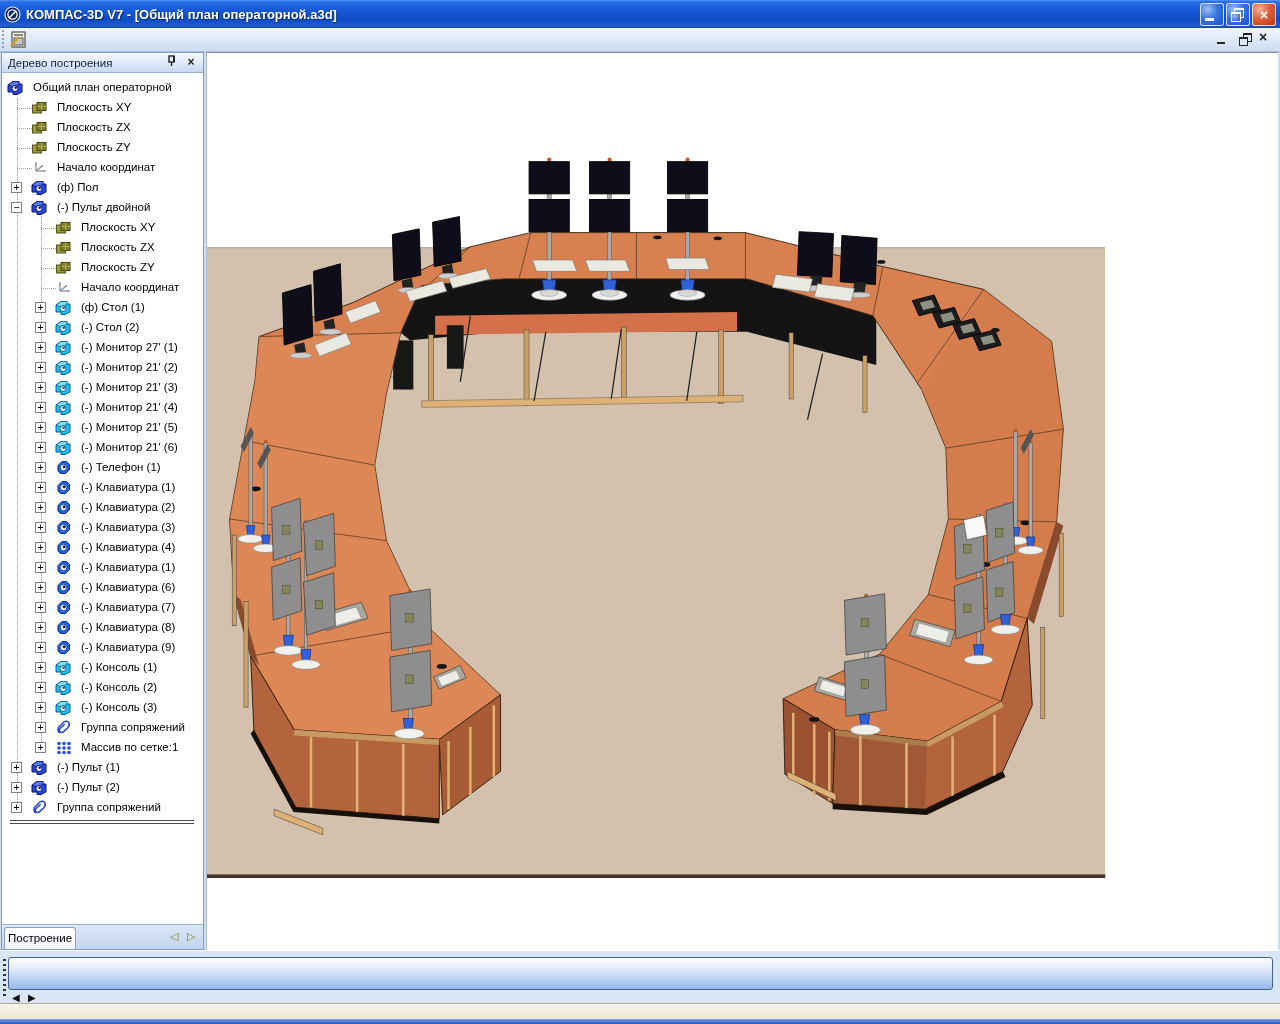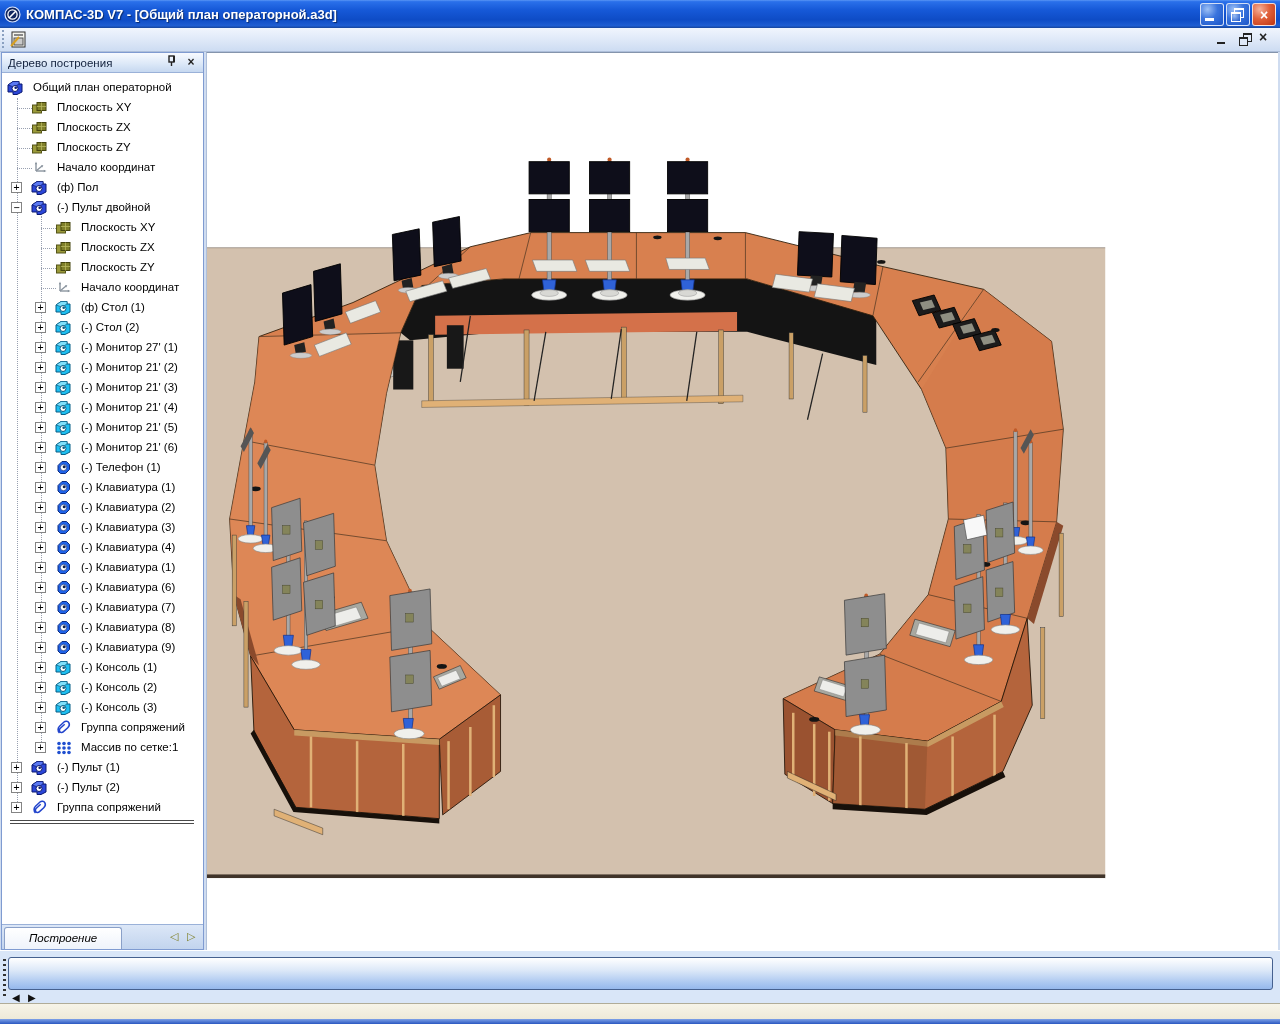--- a/index.html
+++ b/index.html
@@ -49,22 +49,22 @@
   .spine{position:absolute;width:0;border-left:1px dotted #98a0b0;}
   .trow{position:absolute;left:0;height:20px;width:100%;}
   .stub{position:absolute;height:0;border-top:1px dotted #98a0b0;}
   .expbox{position:absolute;top:4px;width:11px;height:11px;border:1px solid #848484;background:#fff;
     font-size:10px;line-height:9px;text-align:center;color:#000;box-sizing:border-box;font-family:"DejaVu Sans Mono",monospace;}
   .ticon{position:absolute;top:2px;width:17px;height:16px;}
   .tlabel{position:absolute;top:3px;white-space:nowrap;color:#000;}
   #tree-endline{position:absolute;left:8px;width:184px;height:2px;border-top:1px solid #4a4a4a;border-bottom:1px solid #4a4a4a;background:#fff;}
   #tab-strip{position:absolute;left:0;bottom:0;width:100%;height:24px;background:linear-gradient(180deg,#dce7f7,#c2d4ee);
     border-top:1px solid #9ab1d8;}
-  #build-tab{position:absolute;left:2px;top:2px;height:21px;padding:0 24px;background:linear-gradient(180deg,#ffffff,#eef3fb);
-    border:1px solid #8aa0c8;border-bottom:none;border-radius:3px 3px 0 0;font-size:11.5px;line-height:21px;font-style:italic;}
+  #build-tab{position:absolute;left:2px;top:2px;height:21px;padding:0 3px;background:linear-gradient(180deg,#ffffff,#eef3fb);
+    border:1px solid #8aa0c8;border-bottom:none;border-radius:3px 3px 0 0;font-size:11.5px;line-height:21px;}
   .tab-arrow{position:absolute;top:5px;font-size:11px;color:#7d7d1f;}
   
   #viewport{position:absolute;left:206px;top:52px;width:1071px;height:898px;background:#fff;
     border-top:1px solid #8494ac;border-left:1px solid #aebfda;box-sizing:content-box;}
   #scene{display:block;}
   .scr{fill:var(--monitor);stroke:#000;stroke-width:1;}
   .pnl{fill:var(--mback);stroke:#3a3a3a;stroke-width:0.8;}
   .pole{fill:var(--pole);stroke:#444;stroke-width:0.5;}
   .kbd{fill:var(--kbd);stroke:#777;stroke-width:0.7;}
   .plate{fill:#f0f0ec;stroke:#888;stroke-width:0.7;}

